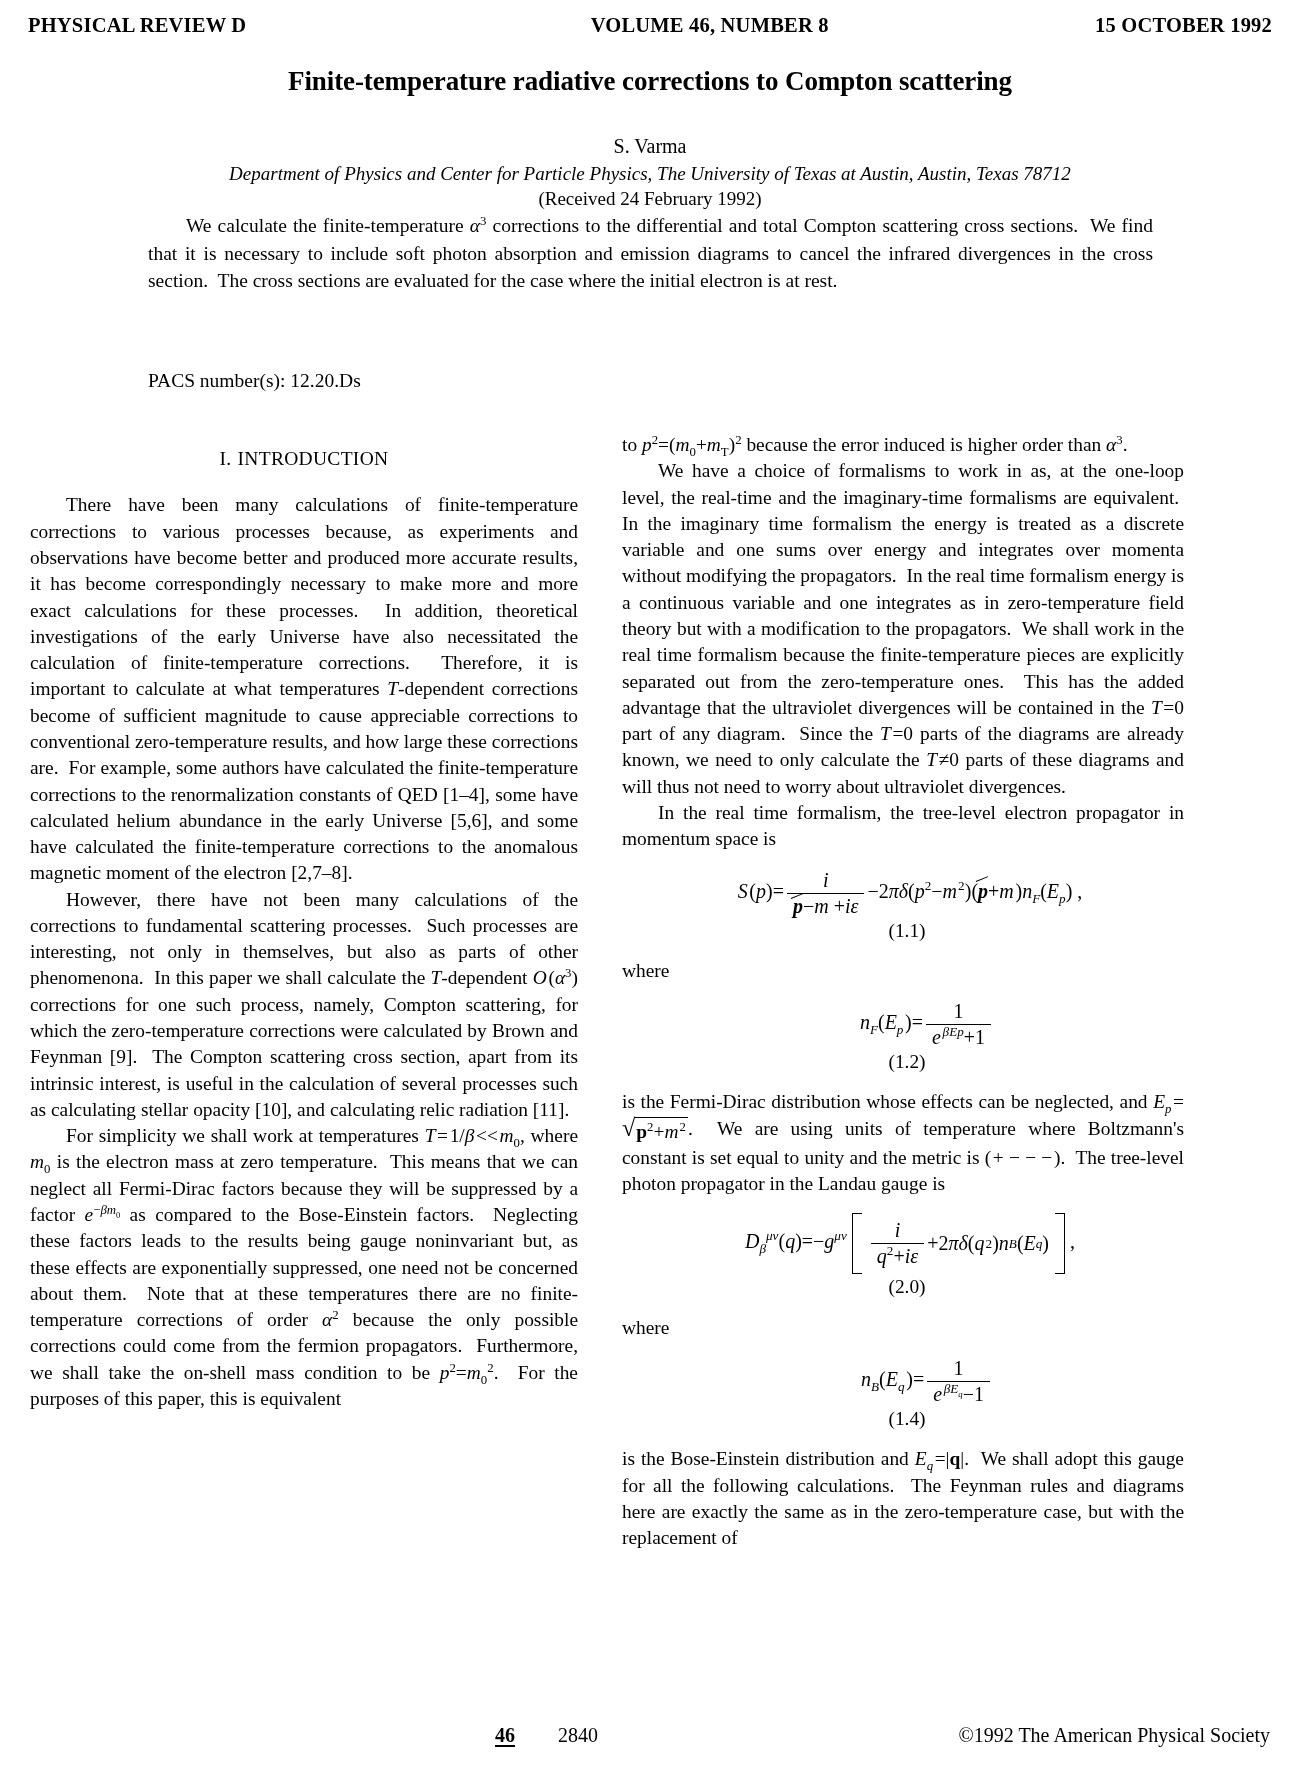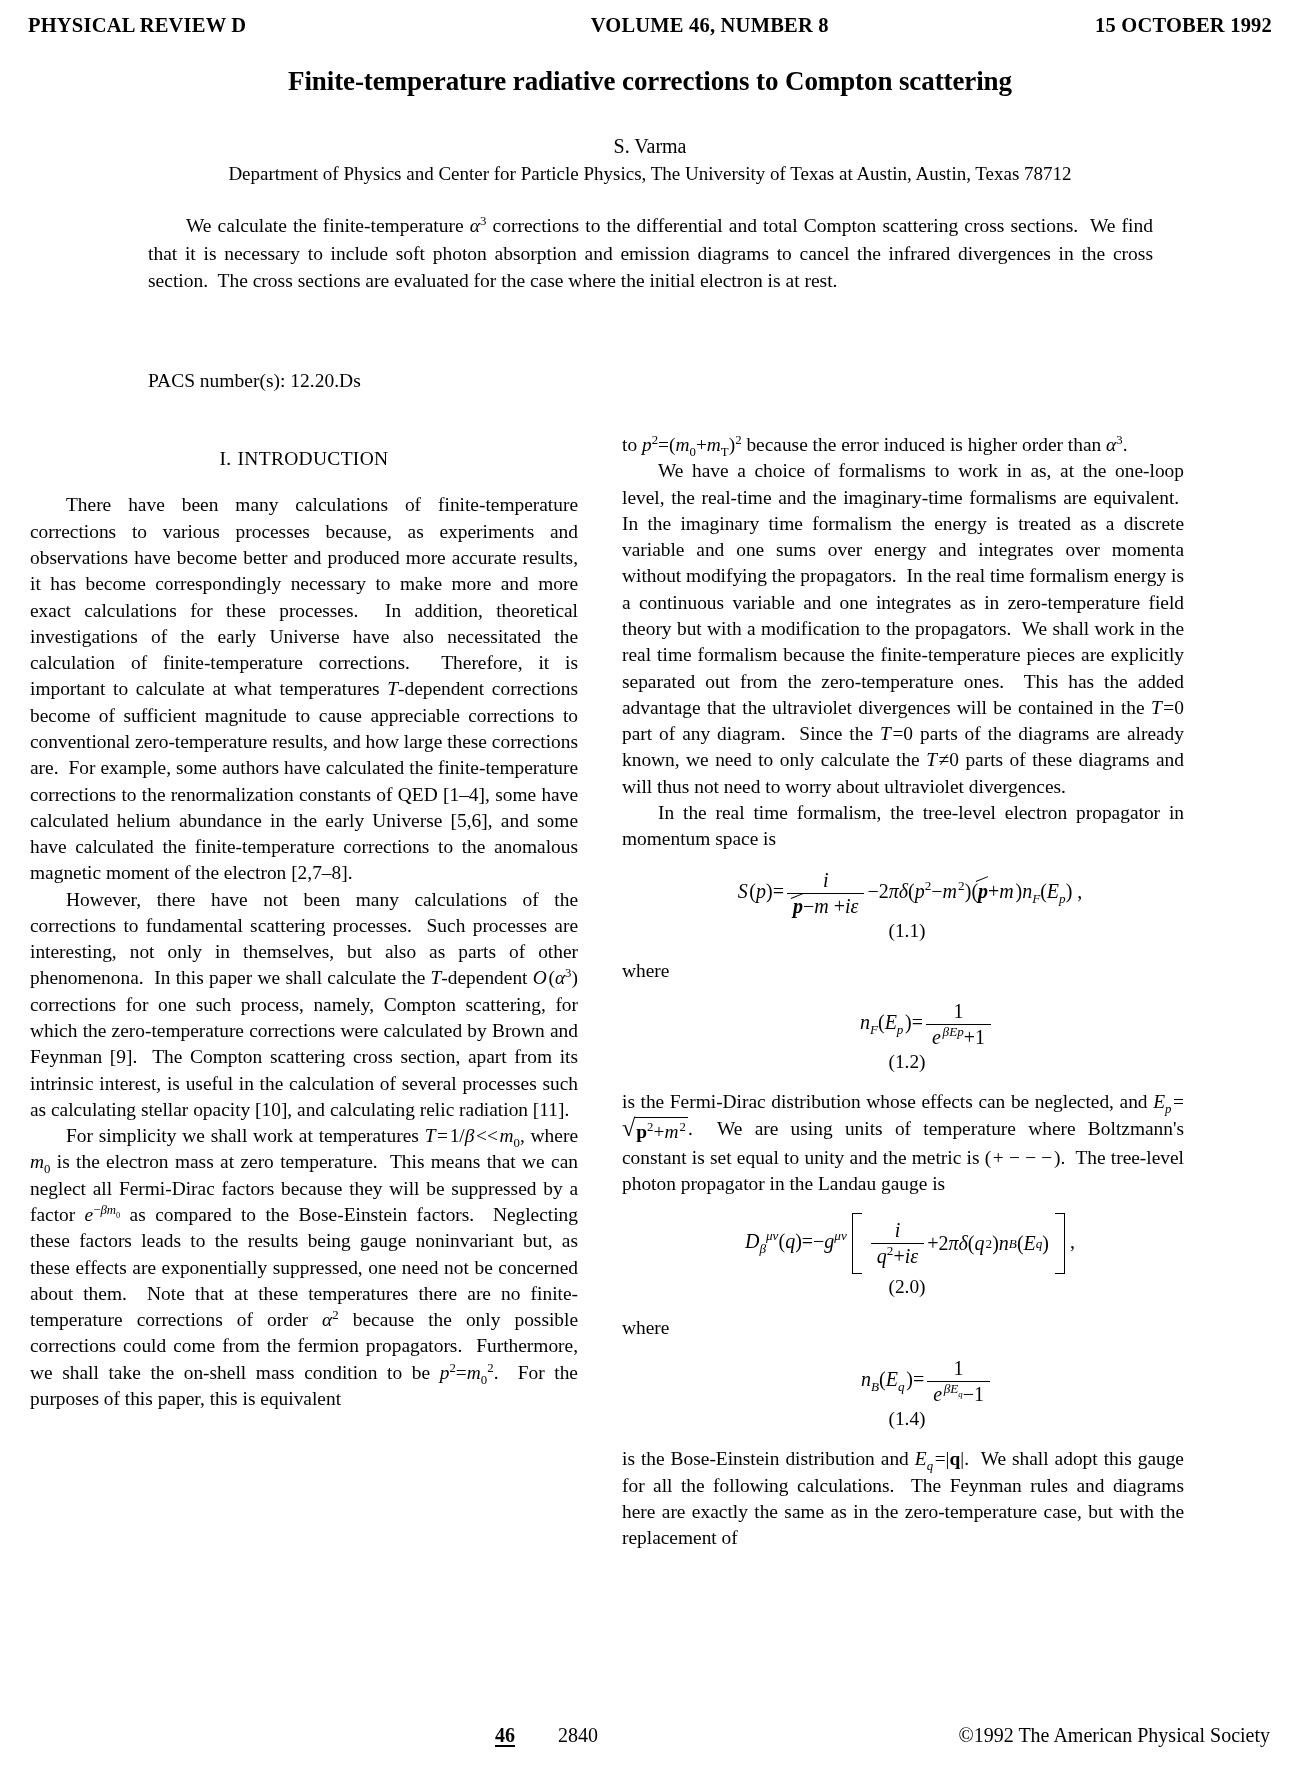--- a/index.html
+++ b/index.html
@@ -56,20 +56,21 @@
     letter-spacing: -0.1px;
     margin: 0 0 38px 0;
     line-height: 1.15;
   }
   .author {
     font-size: 20px;
     margin: 0 0 4px 0;
   }
   .affiliation {
     font-size: 19px;
+    font-style: italic;
     margin: 0 0 2px 0;
     line-height: 1.25;
     text-align: center;
   }
   .received {
     font-size: 19px;
     margin: 0;
   }
 
   
@@ -262,20 +263,21 @@
   <div class="runhead">
     <span class="rh-left">PHYSICAL REVIEW D</span>
     <span class="rh-mid">VOLUME 46, NUMBER 8</span>
     <span class="rh-right">15 OCTOBER 1992</span>
   </div>
 
   <div class="titleblock">
     <h1 class="paper-title">Finite-temperature radiative corrections to Compton scattering</h1>
     <div class="author">S. Varma</div>
     <div class="affiliation">Department of Physics and Center for Particle Physics, The University of Texas at Austin, Austin, Texas 78712</div>
+    <div class="received">(Received 24 February 1992)</div>
   </div>
 
   <div class="abstract">
     We calculate the finite-temperature <span class="mi">α</span><sup class="sm">3</sup> corrections to the
     differential and total Compton scattering cross sections.&nbsp; We find that it is necessary to include soft
     photon absorption and emission diagrams to cancel the infrared divergences in the cross section.&nbsp; The cross
     sections are evaluated for the case where the initial electron is at rest.
   </div>
 
   <div class="pacs">PACS number(s): 12.20.Ds</div>

